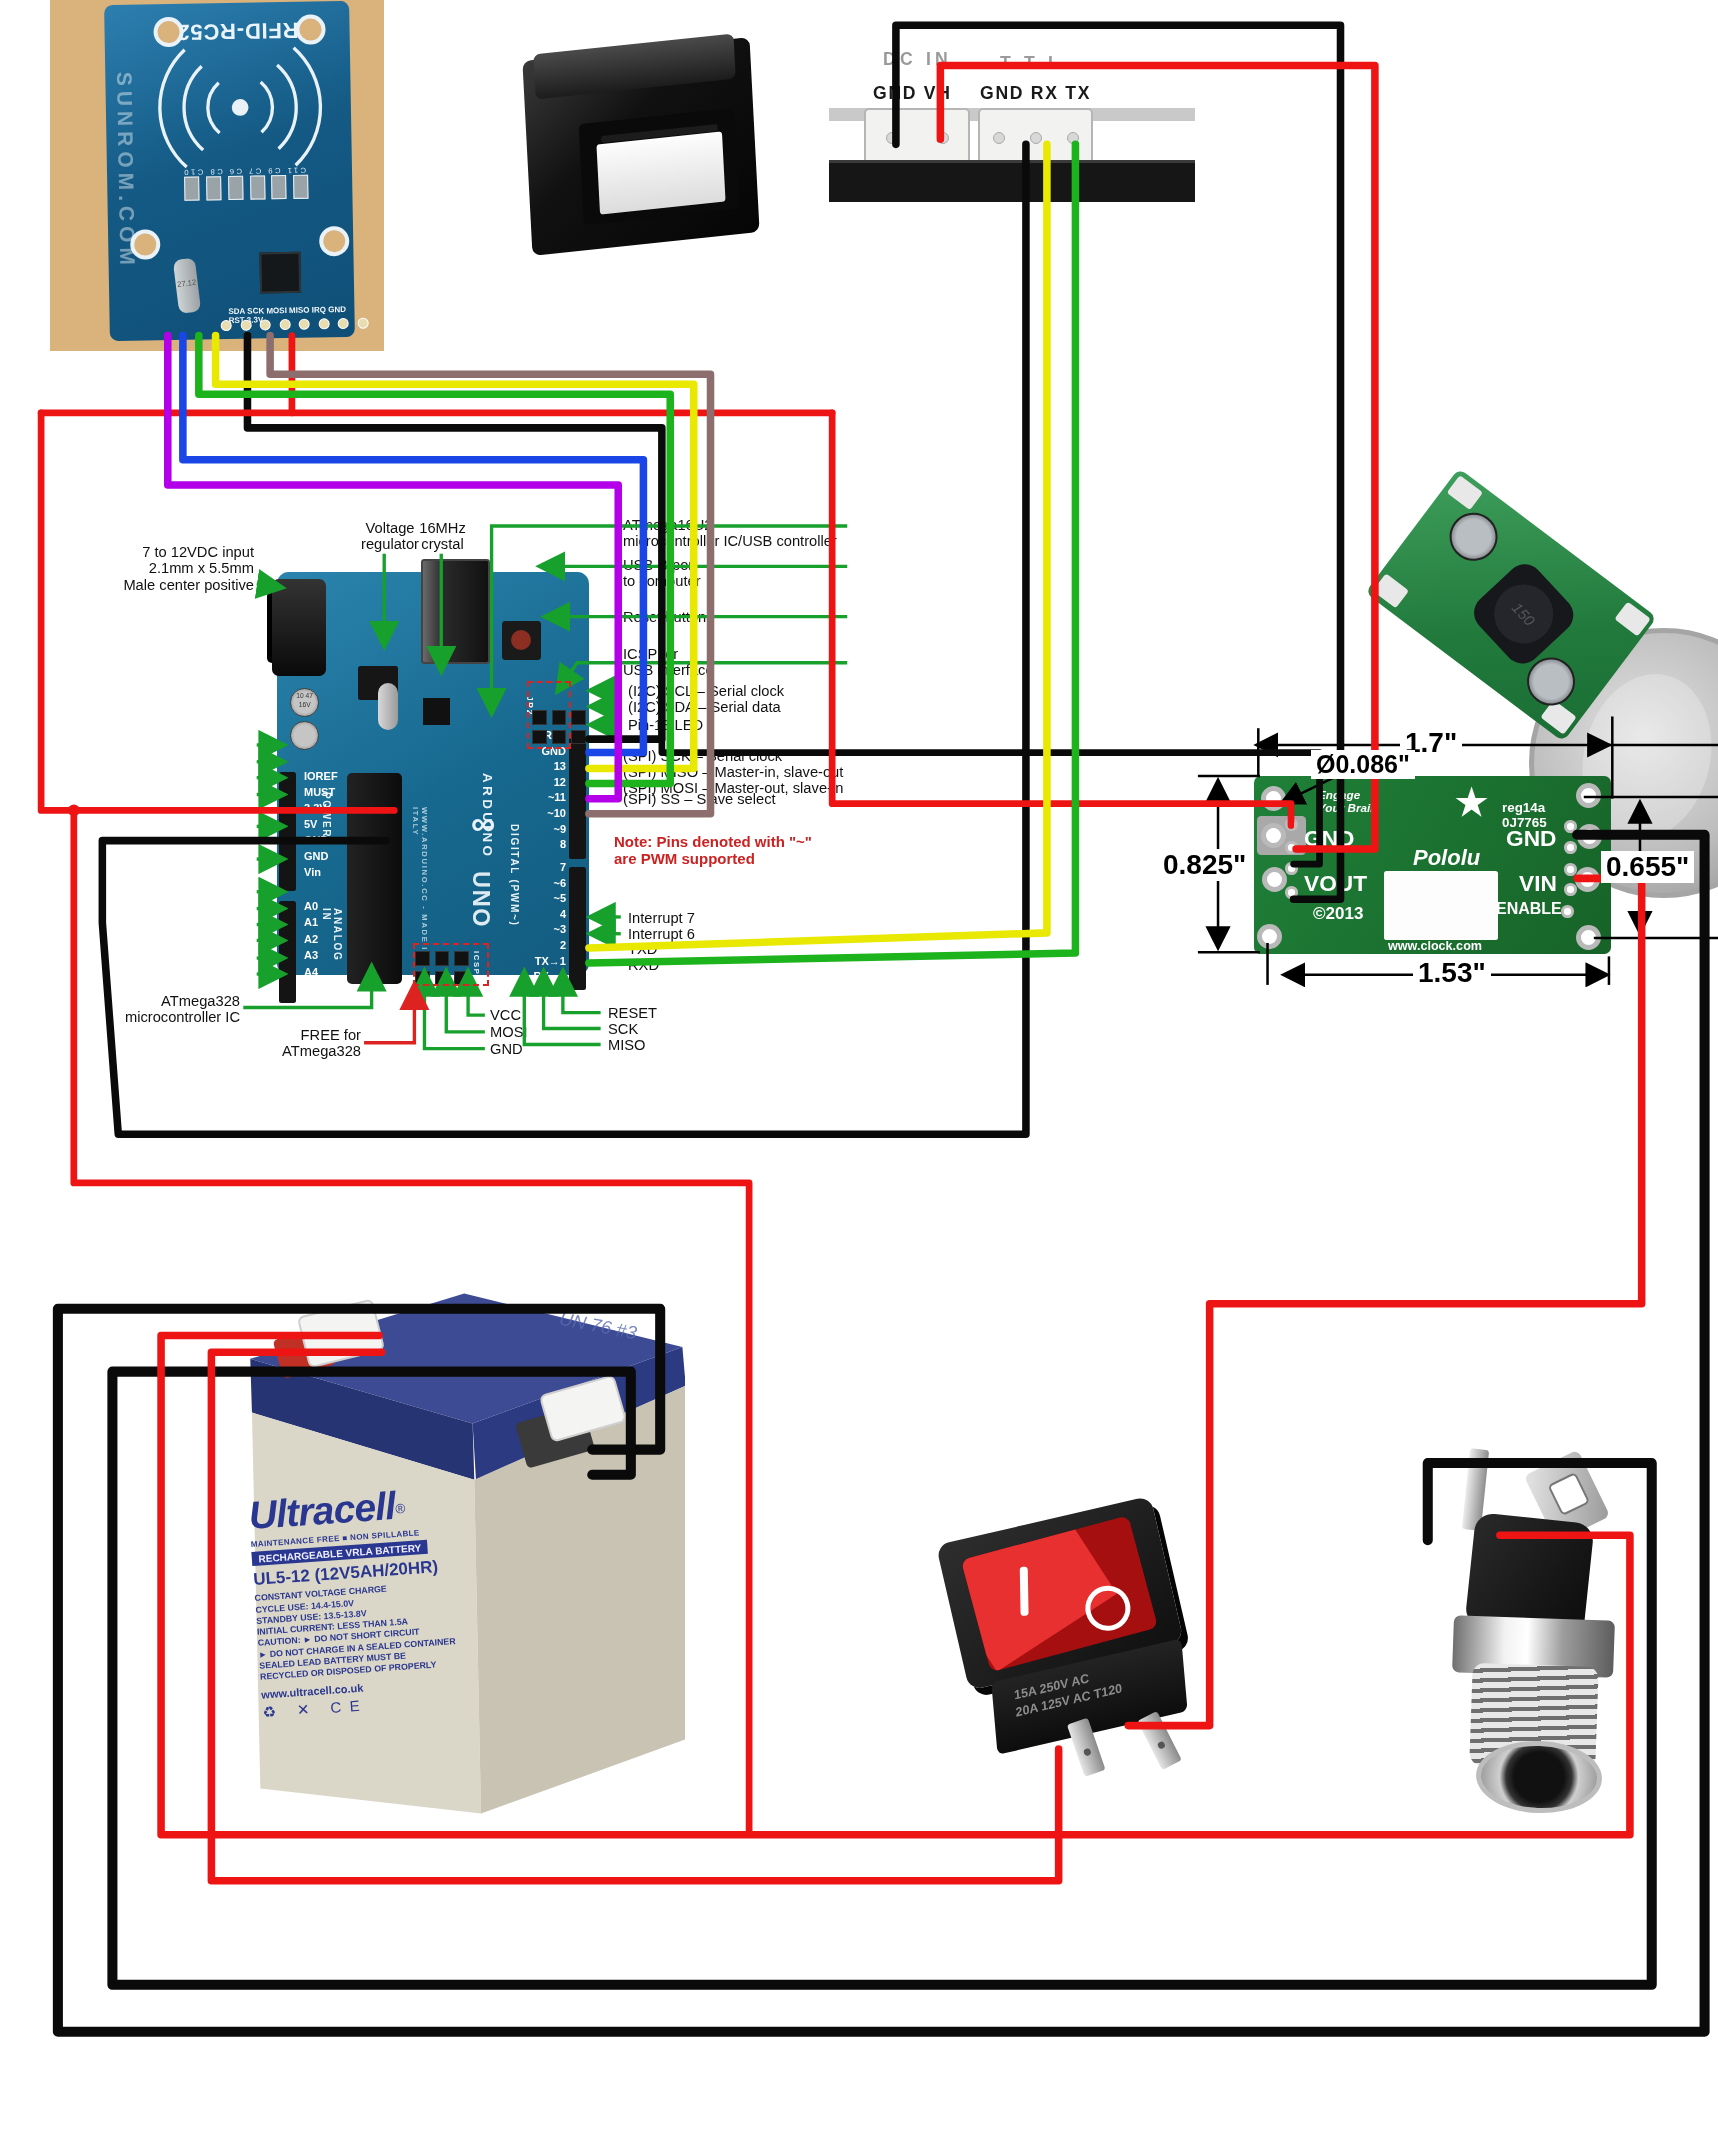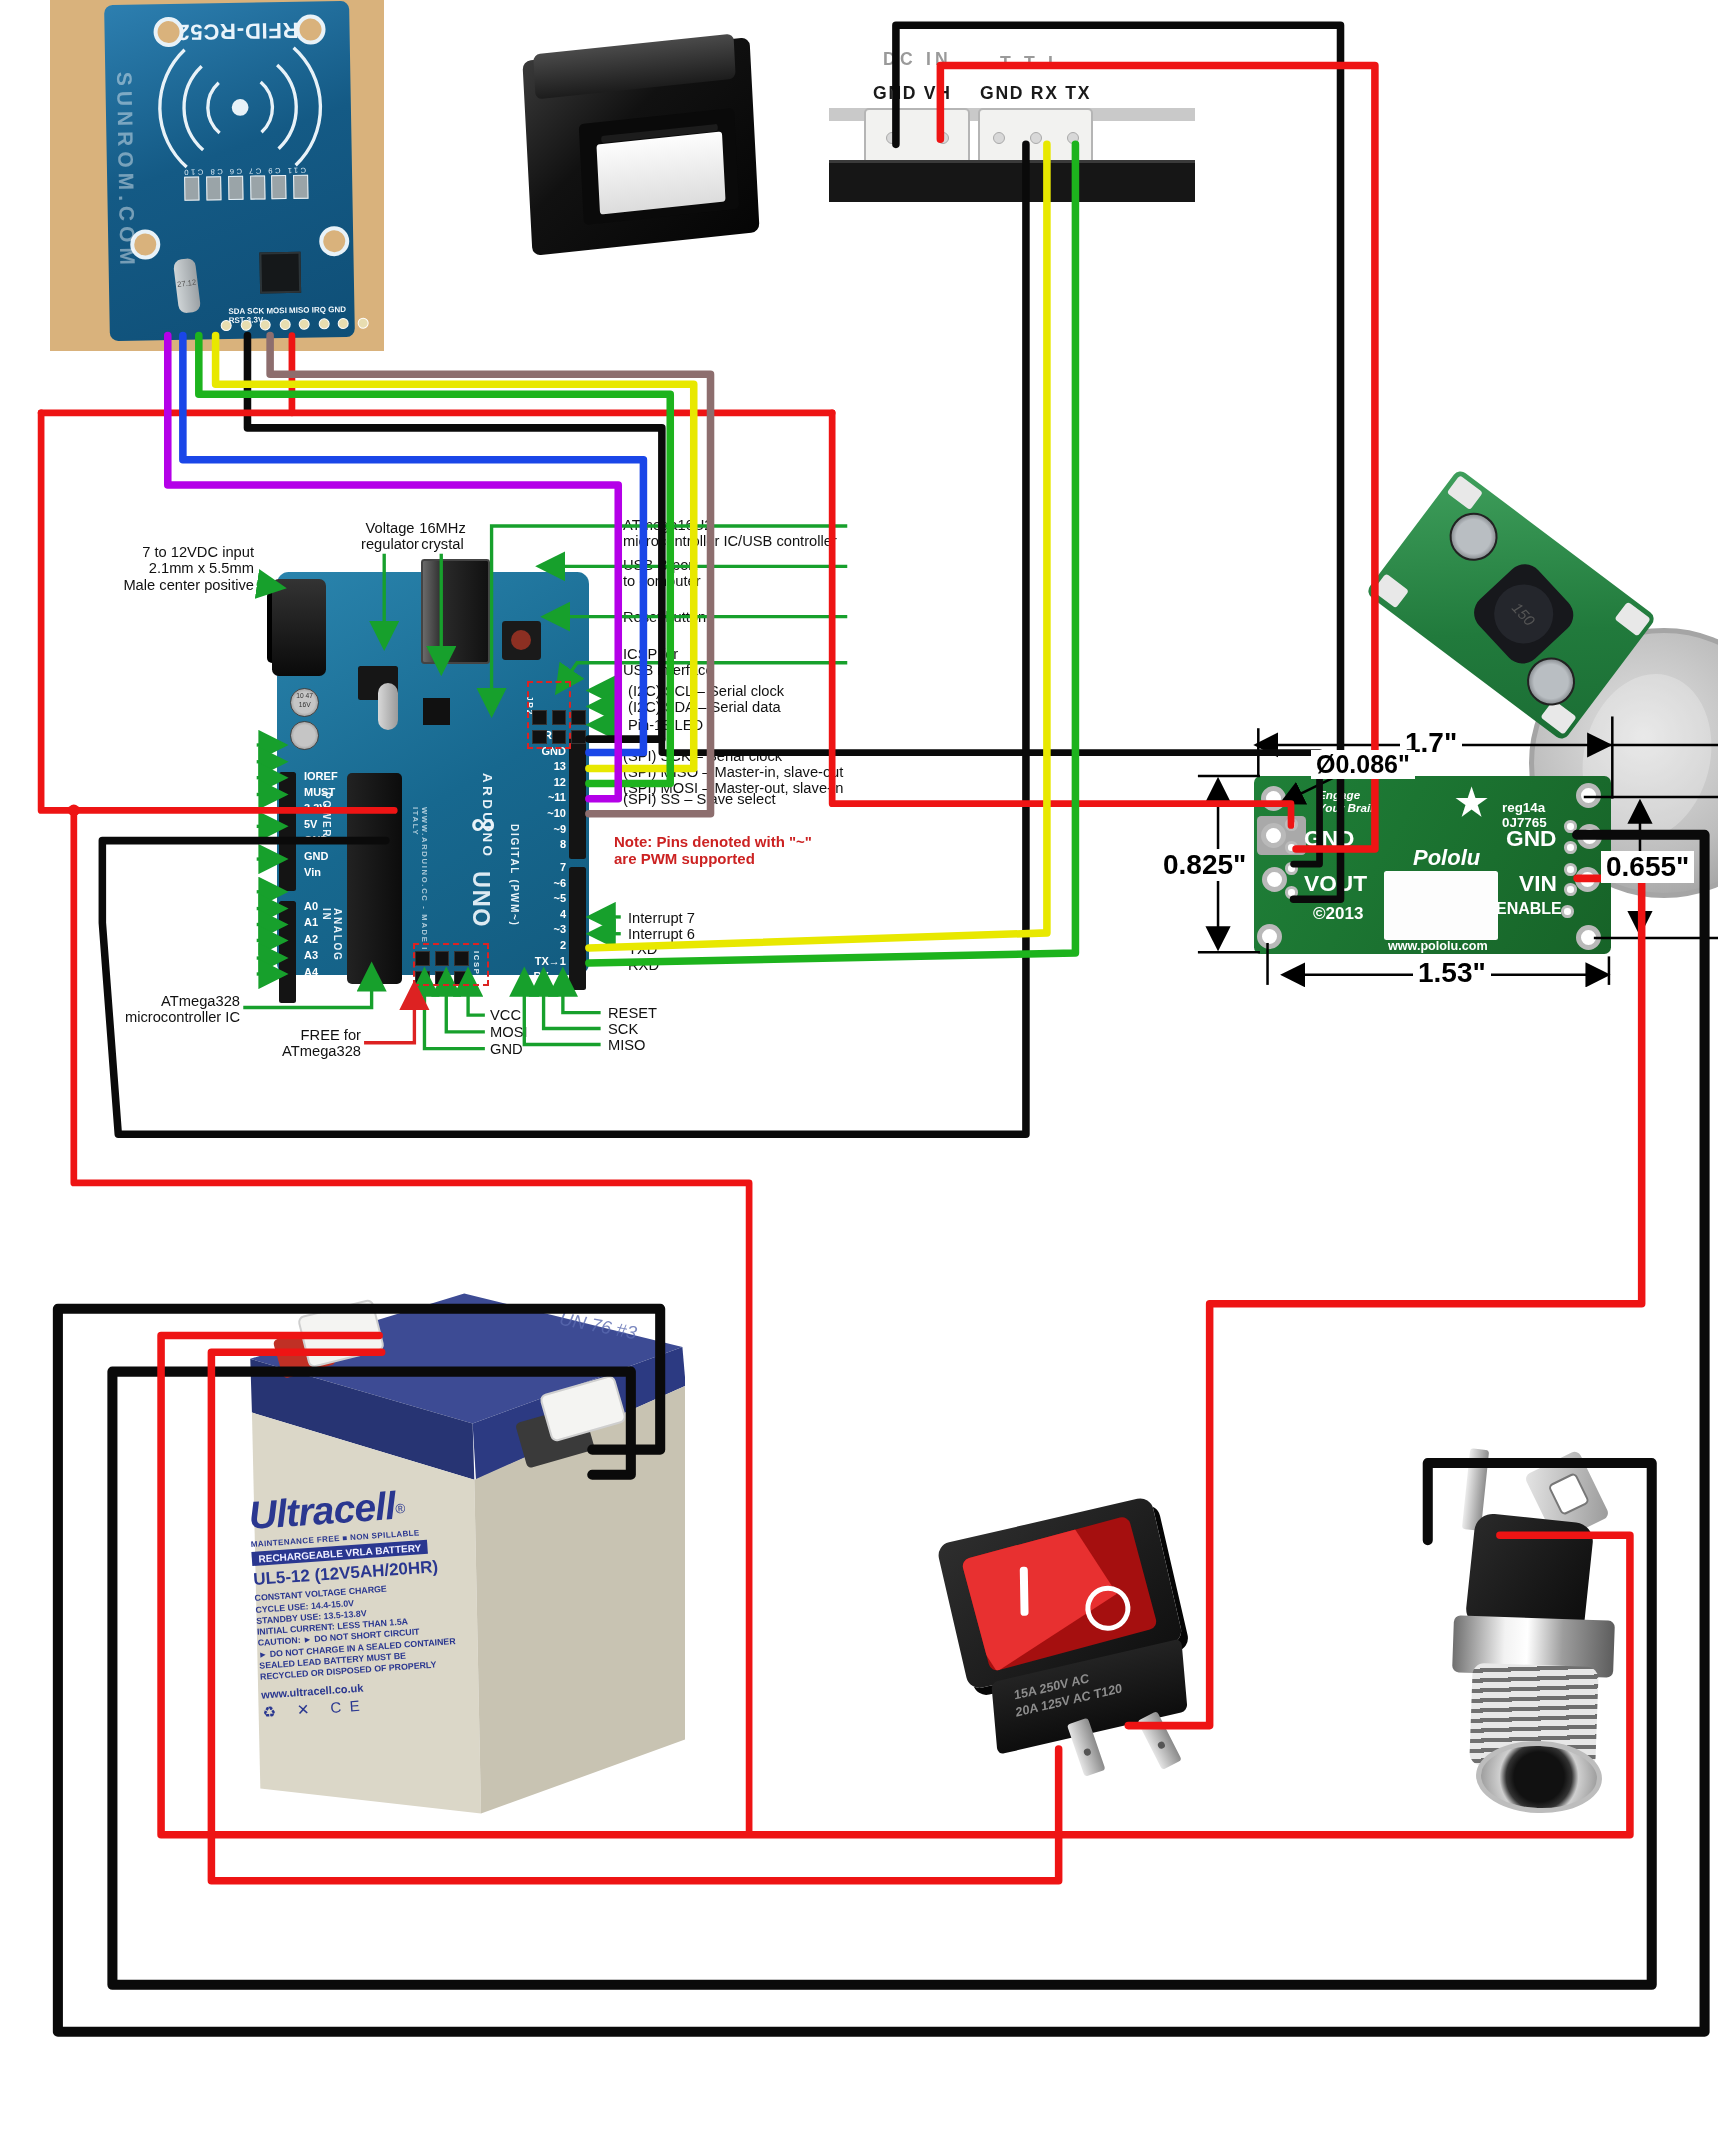--- a/index.html
+++ b/index.html
@@ -312,21 +312,21 @@
     <div class="pol-t ml" style="left:248px;top:23.5px;font-size:13.4px;">reg14a
 0J7765</div>
     <div class="pol-t" style="left:50px;top:49px;font-size:22.7px;">GND</div>
     <div class="pol-t" style="left:50px;top:94px;font-size:22.7px;">VOUT</div>
     <div class="pol-t" style="left:252px;top:49px;font-size:22.7px;">GND</div>
     <div class="pol-t" style="left:265px;top:94px;font-size:22.7px;">VIN</div>
     <div class="pol-t" style="left:242px;top:124px;font-size:16px;">ENABLE</div>
     <div class="pol-t" style="left:159px;top:69px;font-size:22px;font-style:italic;">Pololu</div>
     <div class="pol-t" style="left:59px;top:128px;font-size:17px;">©2013</div>
     <div class="pol-white"></div>
-    <div class="pol-t" style="left:134px;top:163px;font-size:12.6px;">www.pololu.com</div>
+    <div class="pol-t" style="left:134px;top:163px;font-size:12.6px;">www.clock.com</div>
   </div>
 
   <div class="abs bat">
     <svg class="poly" width="460" height="537" viewBox="0 0 548 640">
       <polygon points="30,88 285,10 545,74 295,165" fill="#3d4b94"></polygon>
       <polygon points="30,88 295,165 297,232 32,152" fill="#273473"></polygon>
       <polygon points="545,74 549,120 299,232 295,165" fill="#2c3a82"></polygon>
       <polygon points="32,152 297,232 305,630 42,600" fill="#dbd7c8"></polygon>
       <polygon points="297,232 549,120 553,540 305,630" fill="#c8c3b2"></polygon>
     </svg>

